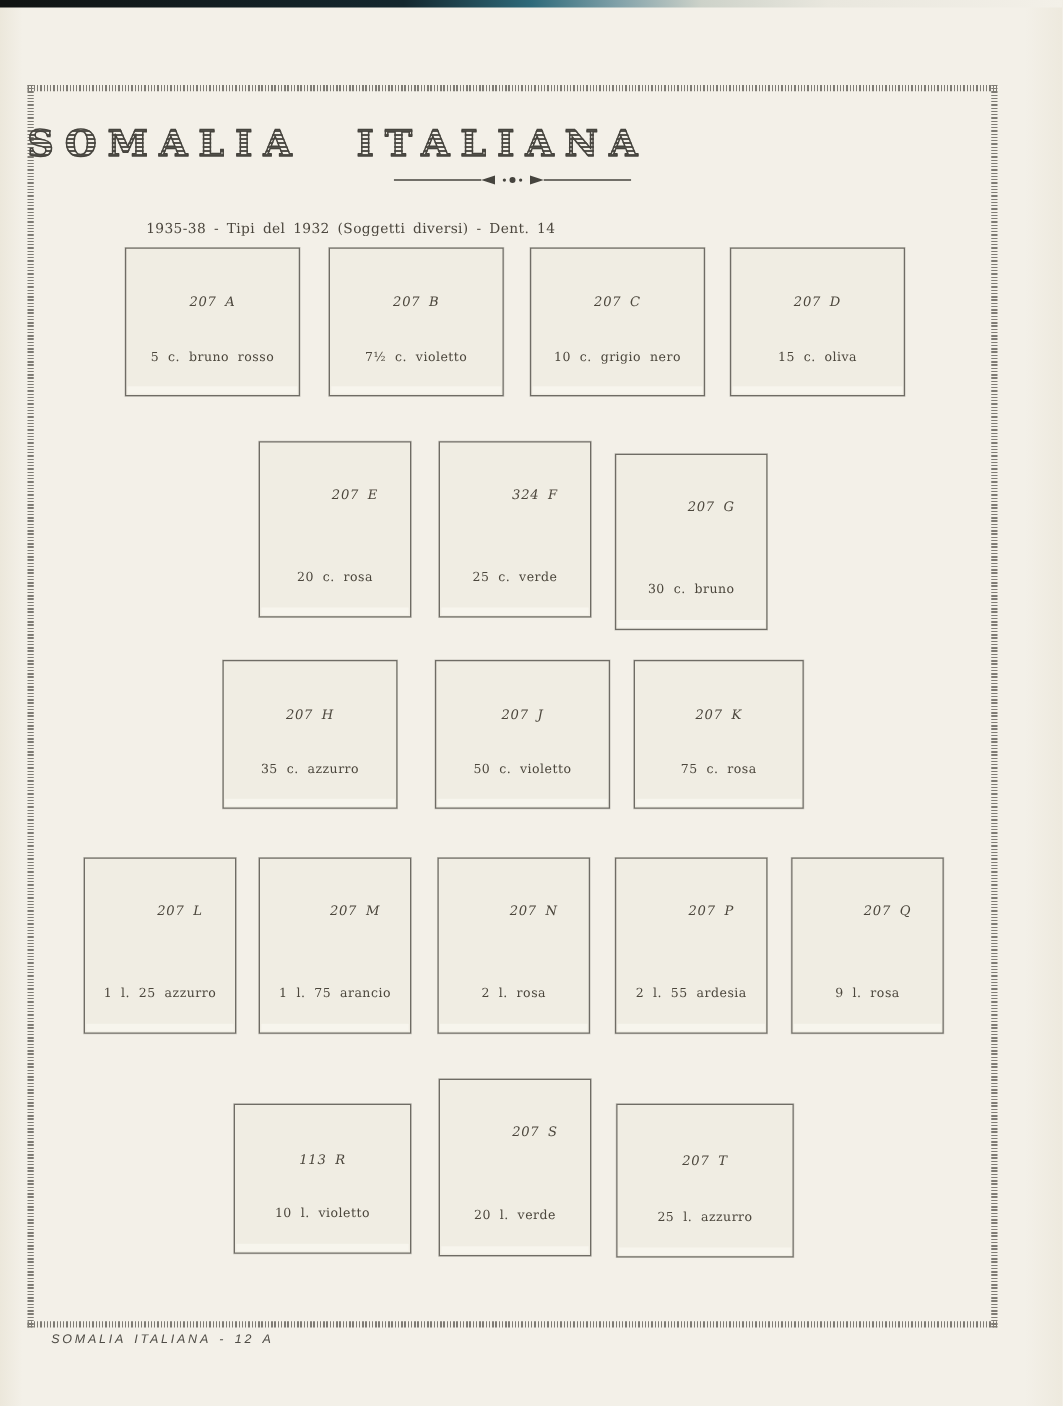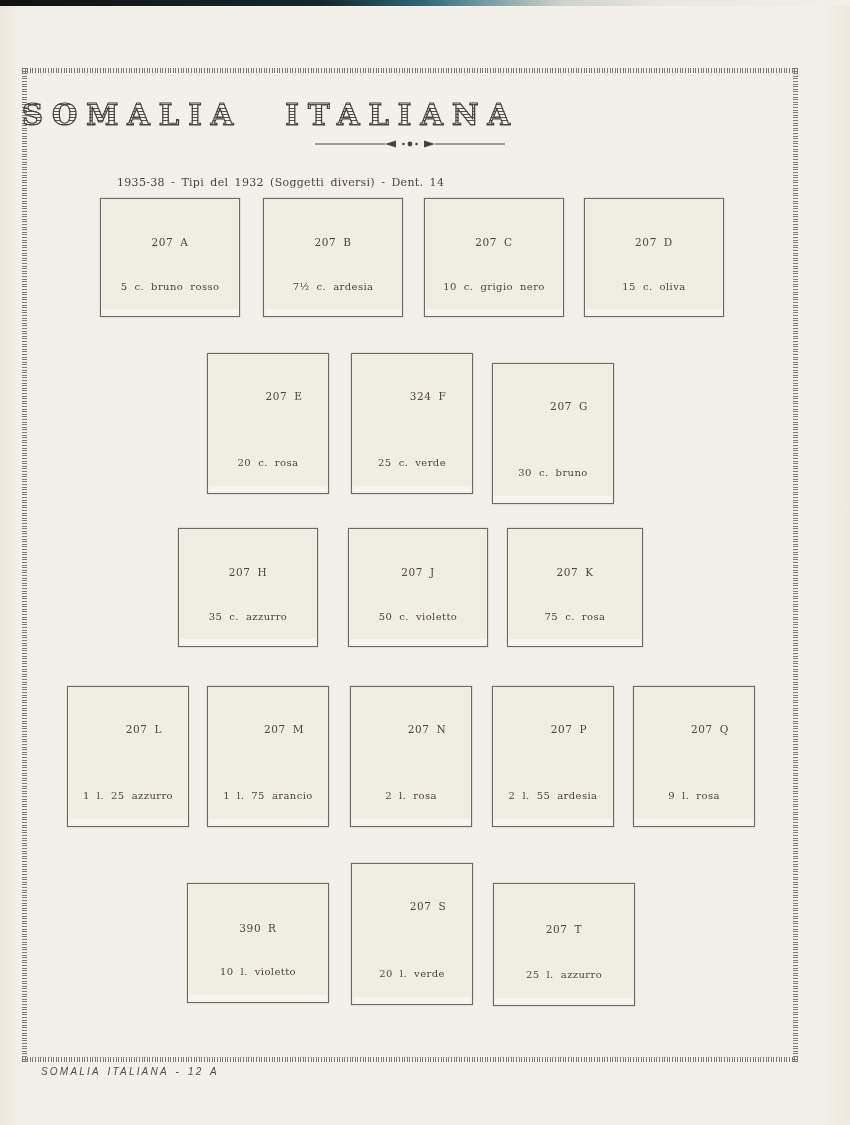--- a/index.html
+++ b/index.html
@@ -45,21 +45,21 @@
     box-shadow:0 0 0 0.4px rgba(110,108,100,0.35);
   }
   .stamp::after{ 
     content:"";position:absolute;left:1px;right:1px;bottom:1px;height:6px;
     background:#f7f5ed;opacity:0.9;
   }
   .stamp .code,.stamp .value{
     position:absolute;left:0;right:0;text-align:center;transform:translateY(-50%);
     color:#4c473d;white-space:nowrap;
   }
-  .stamp .code{top:37%;font-size:10.5px;letter-spacing:0.6px;word-spacing:3px;}
+  .stamp .code{top:37%;font-size:10.5px;letter-spacing:0.6px;word-spacing:3px;font-style:italic;}
   .stamp .value{top:74%;font-size:10px;letter-spacing:0.4px;word-spacing:3.5px;}
   .stamp.tall .code{top:30%;padding-left:32px;}
   .stamp.tall .value{top:78%;}
   .wide{width:138px;height:117px;}
   .tall{width:120px;height:139px;}
   .page-footer{
     position:absolute;left:41px;top:1066px;
     font-family:"Liberation Sans","DejaVu Sans",sans-serif;
     font-size:10px;letter-spacing:2.2px;word-spacing:2px;color:#4f4c46;font-style:italic;
   }
@@ -92,21 +92,21 @@
 </div>
 
 <div class="series-heading">1935-38 - Tipi del 1932 (Soggetti diversi) - Dent. 14</div>
 
 <div class="stamp wide" style="left:100px;top:198px">
   <div class="code">207 A</div>
   <div class="value">5 c. bruno rosso</div>
 </div>
 <div class="stamp wide" style="left:263px;top:198px">
   <div class="code">207 B</div>
-  <div class="value">7½ c. ardesia</div>
+  <div class="value">7½ c. violetto</div>
 </div>
 <div class="stamp wide" style="left:424px;top:198px">
   <div class="code">207 C</div>
   <div class="value">10 c. grigio nero</div>
 </div>
 <div class="stamp wide" style="left:584px;top:198px">
   <div class="code">207 D</div>
   <div class="value">15 c. oliva</div>
 </div>
 
@@ -151,21 +151,21 @@
 <div class="stamp tall" style="left:492px;top:686px">
   <div class="code">207 P</div>
   <div class="value">2 l. 55 ardesia</div>
 </div>
 <div class="stamp tall" style="left:633px;top:686px">
   <div class="code">207 Q</div>
   <div class="value">9 l. rosa</div>
 </div>
 
 <div class="stamp wide" style="left:187px;top:883px;width:140px;height:118px">
-  <div class="code">390 R</div>
+  <div class="code">113 R</div>
   <div class="value">10 l. violetto</div>
 </div>
 <div class="stamp tall" style="left:351px;top:863px;height:140px">
   <div class="code">207 S</div>
   <div class="value">20 l. verde</div>
 </div>
 <div class="stamp wide" style="left:493px;top:883px;width:140px;height:121px">
   <div class="code">207 T</div>
   <div class="value">25 l. azzurro</div>
 </div>

